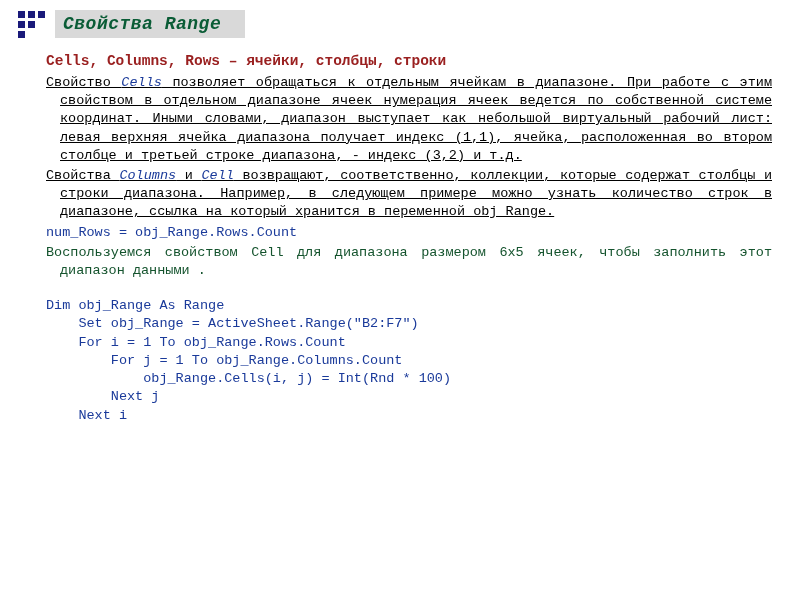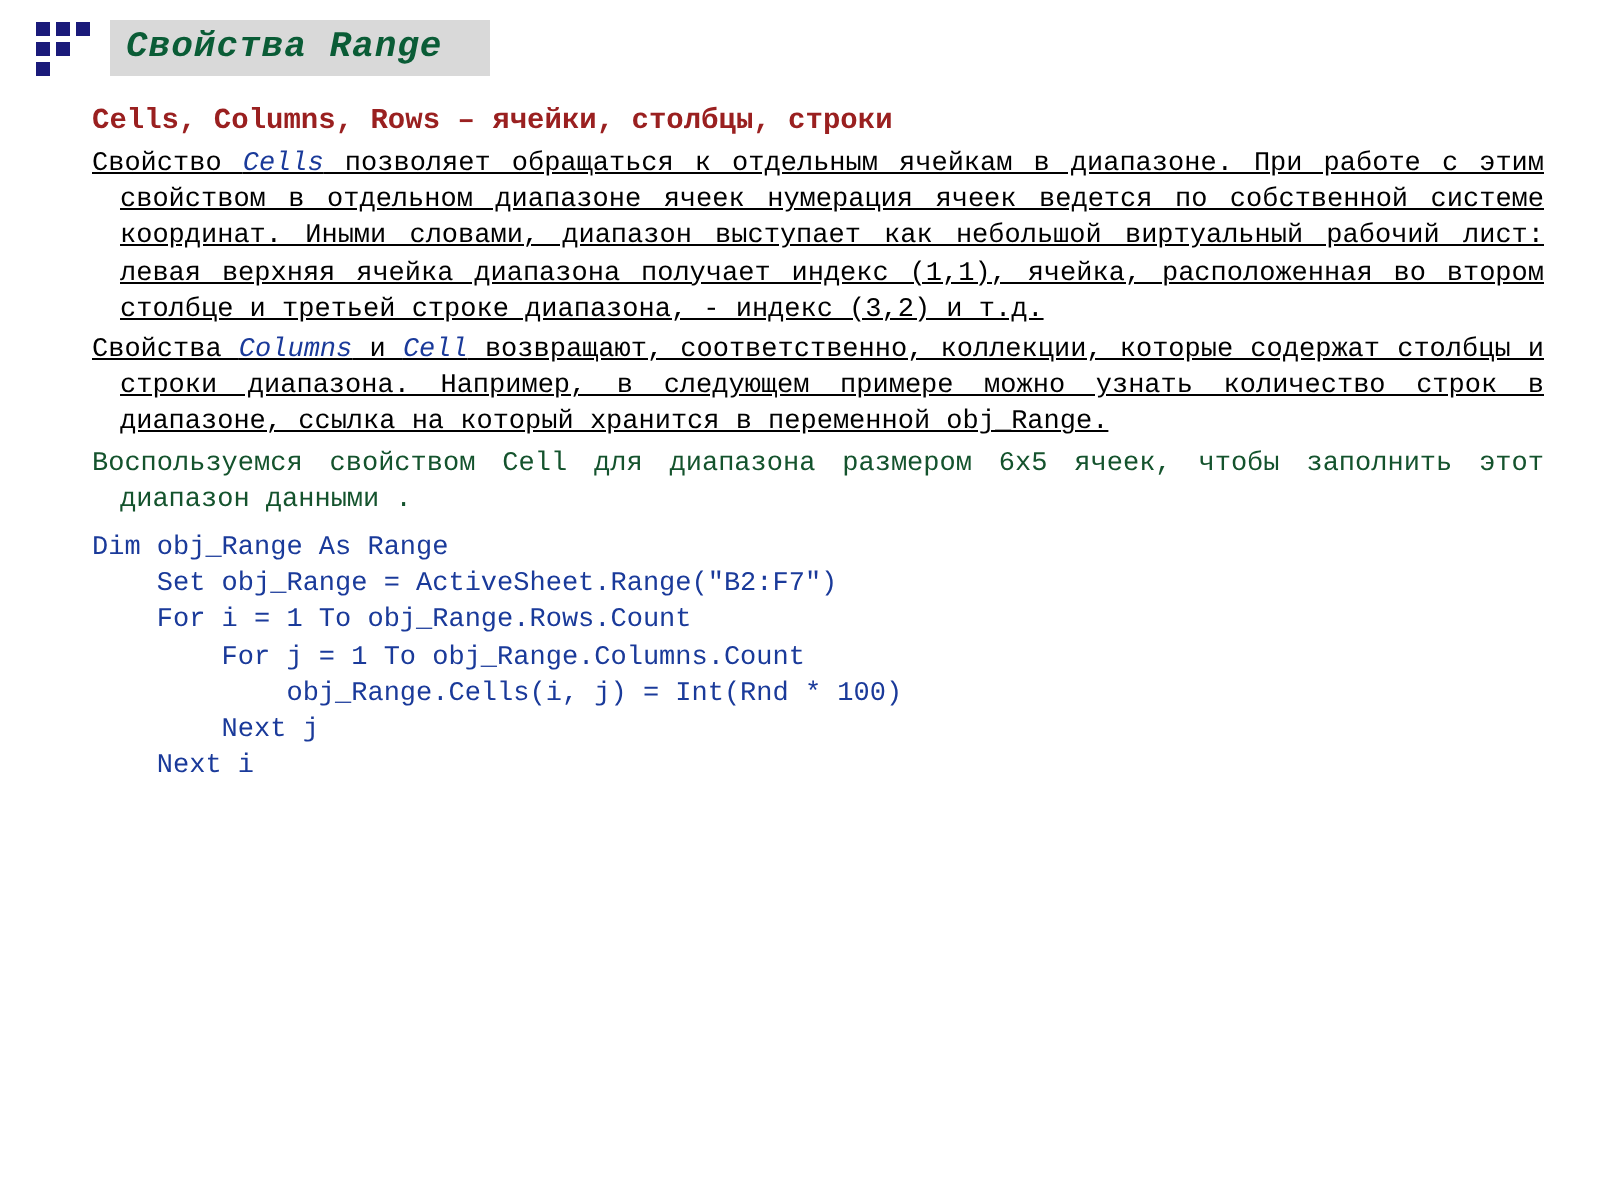--- a/index.html
+++ b/index.html
@@ -60,21 +60,21 @@
     color: #000;
     margin: 0 0 2px 0;
     padding-left: 0;
     text-indent: -14px;
     margin-left: 14px;
     text-decoration: underline;
   }
   .kw { color: #1a3a9a; font-style: italic; }
   .code-blue { color: #1a3a9a; }
   .code-block {
-    margin: 6px 0 2px 0;
+    margin: 17px 0 2px 0;
     white-space: pre;
     color: #1a3a9a;
     line-height: 1.35;
   }
   .desc {
     text-align: justify;
     color: #14532d;
     margin: 2px 0;
     padding-left: 14px;
     text-indent: -14px;
@@ -103,20 +103,21 @@
     <div class="section-head">Cells, Columns, Rows – ячейки, столбцы, строки</div>
 
     <p class="para">
       <span>Свойство </span><span class="kw">Cells</span><span> позволяет обращаться к отдельным ячейкам в диапазоне. При работе с этим свойством в отдельном диапазоне ячеек нумерация ячеек ведется по собственной системе координат. Иными словами, диапазон выступает как небольшой виртуальный рабочий лист: левая верхняя ячейка диапазона получает индекс (1,1), ячейка, расположенная во втором столбце и третьей строке диапазона, - индекс (3,2) и т.д.</span>
     </p>
 
     <p class="para">
       <span>Свойства </span><span class="kw">Columns</span><span> и </span><span class="kw">Cell</span><span> возвращают, соответственно, коллекции, которые содержат столбцы и строки диапазона. Например, в следующем примере можно узнать количество строк в диапазоне, ссылка на который хранится в переменной obj_Range.</span>
     </p>
 
+    <div class="code-blue">num_Rows = obj_Range.Rows.Count</div>
 
     <p class="desc"> Воспользуемся свойством Cell для диапазона размером 6х5 ячеек, чтобы заполнить этот диапазон данными .</p>
 
     <div class="code-block">Dim obj_Range As Range
     Set obj_Range = ActiveSheet.Range("B2:F7")
     For i = 1 To obj_Range.Rows.Count
         For j = 1 To obj_Range.Columns.Count
             obj_Range.Cells(i, j) = Int(Rnd * 100)
         Next j
     Next i</div>

